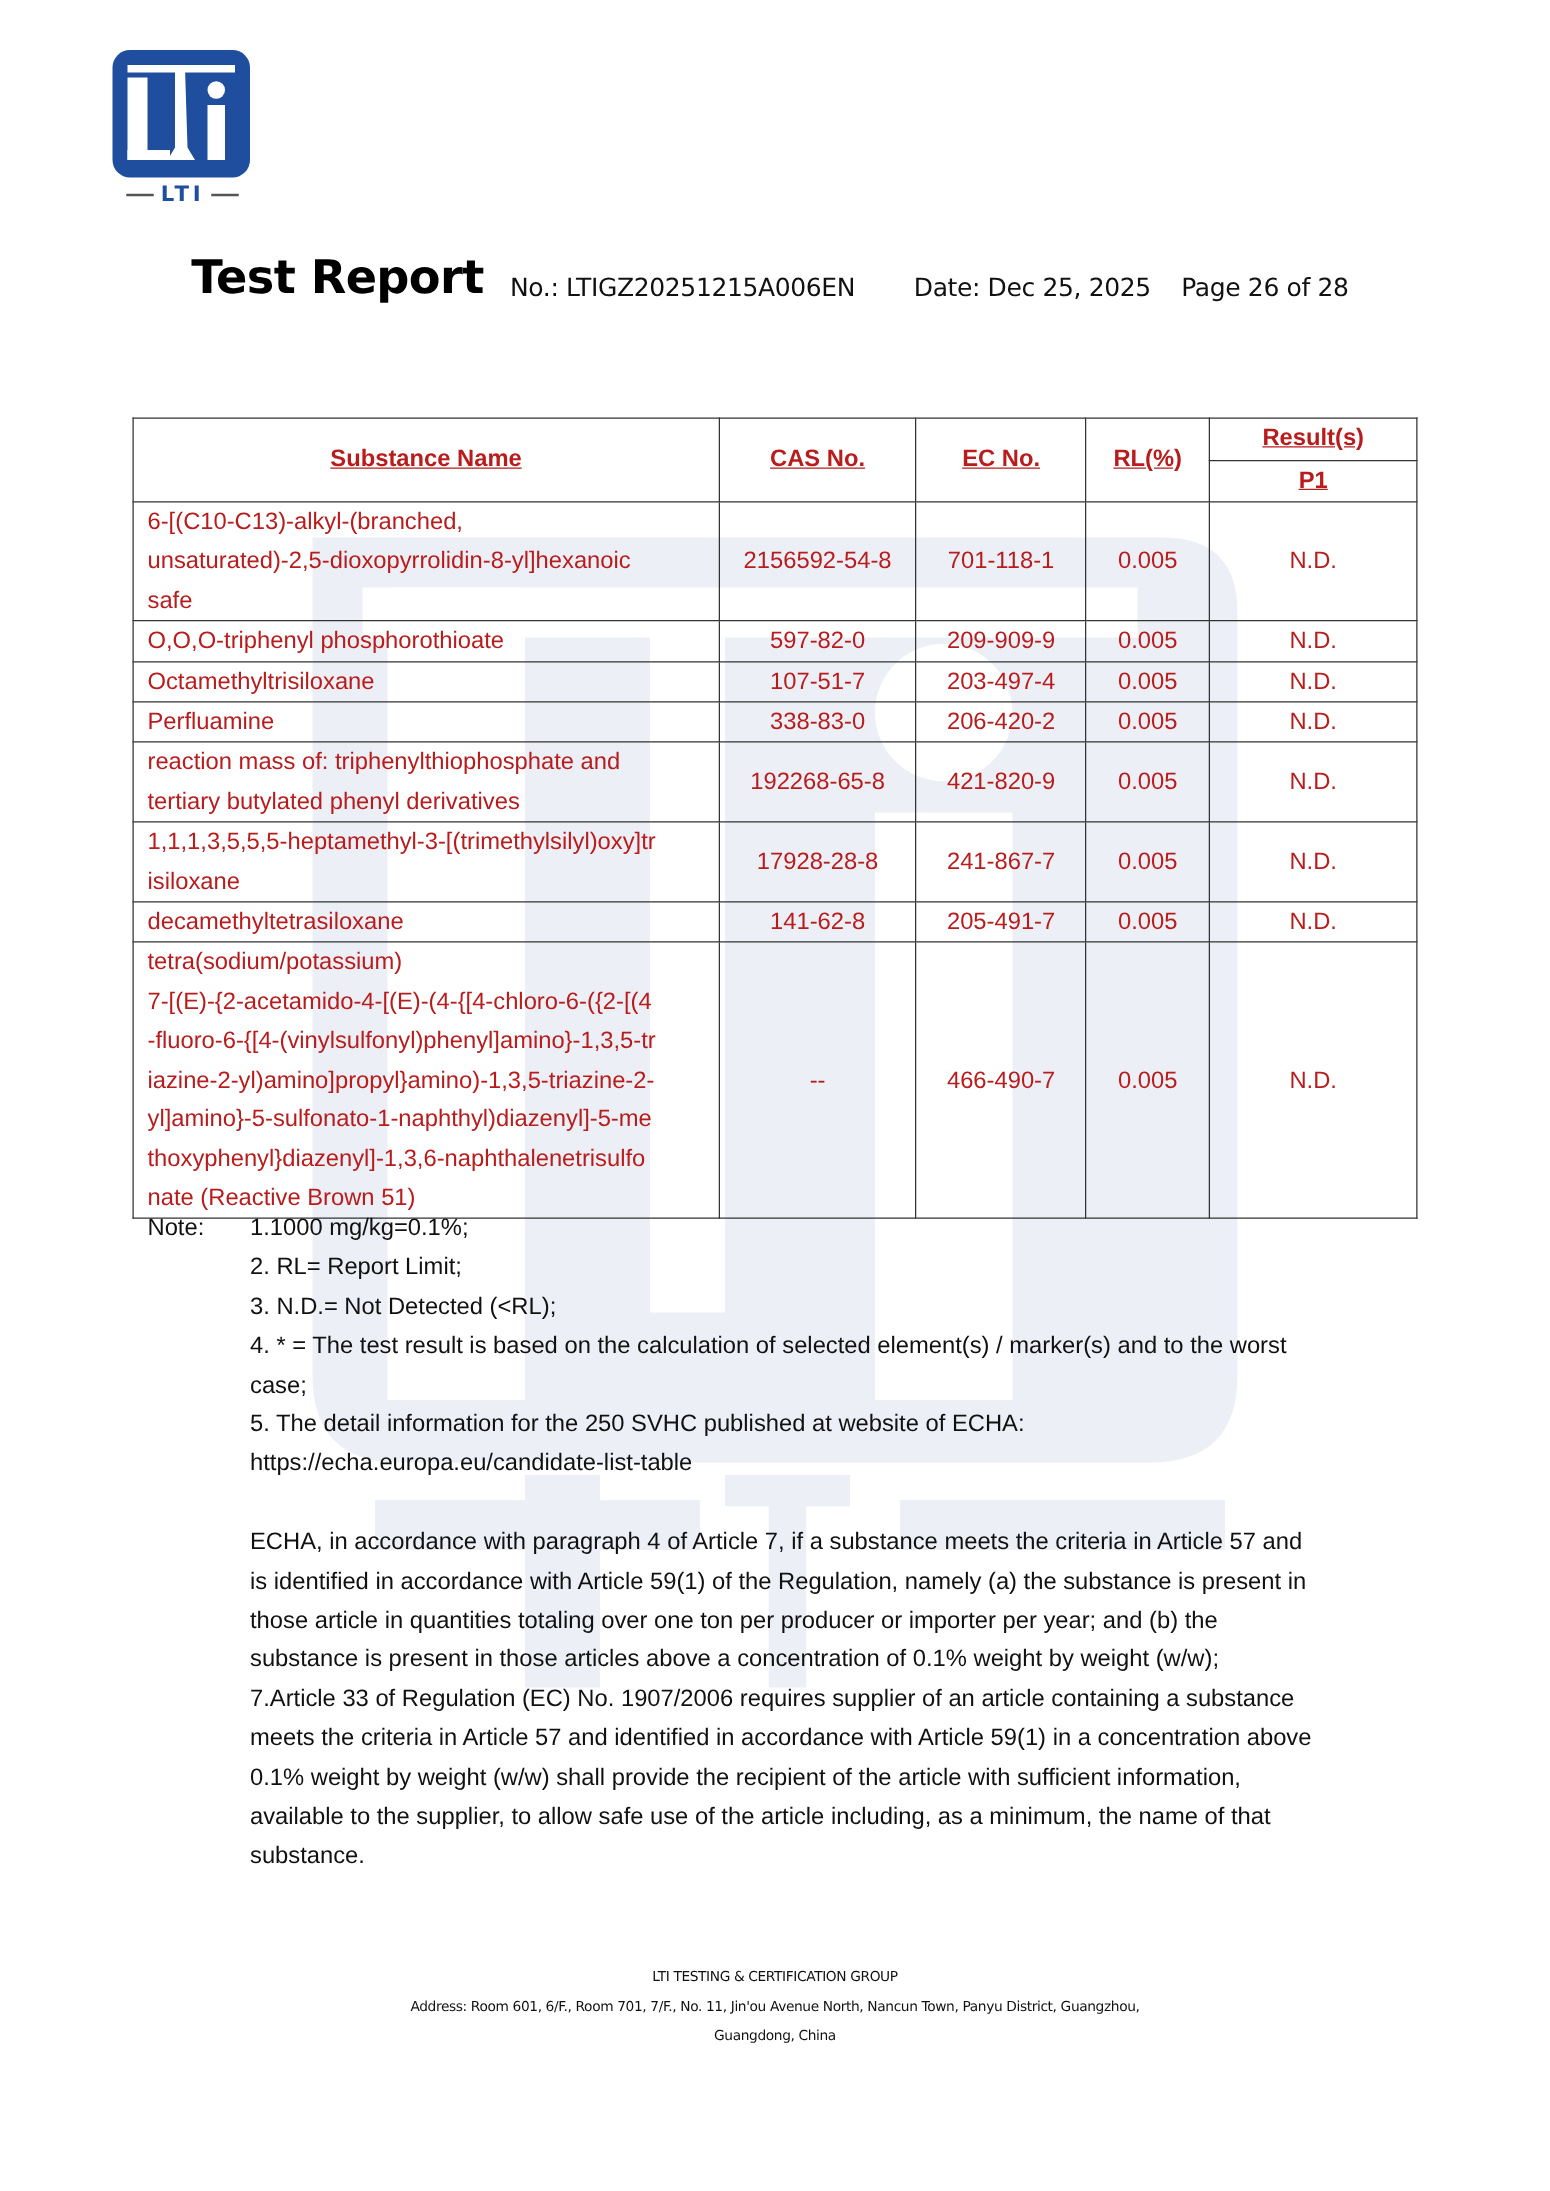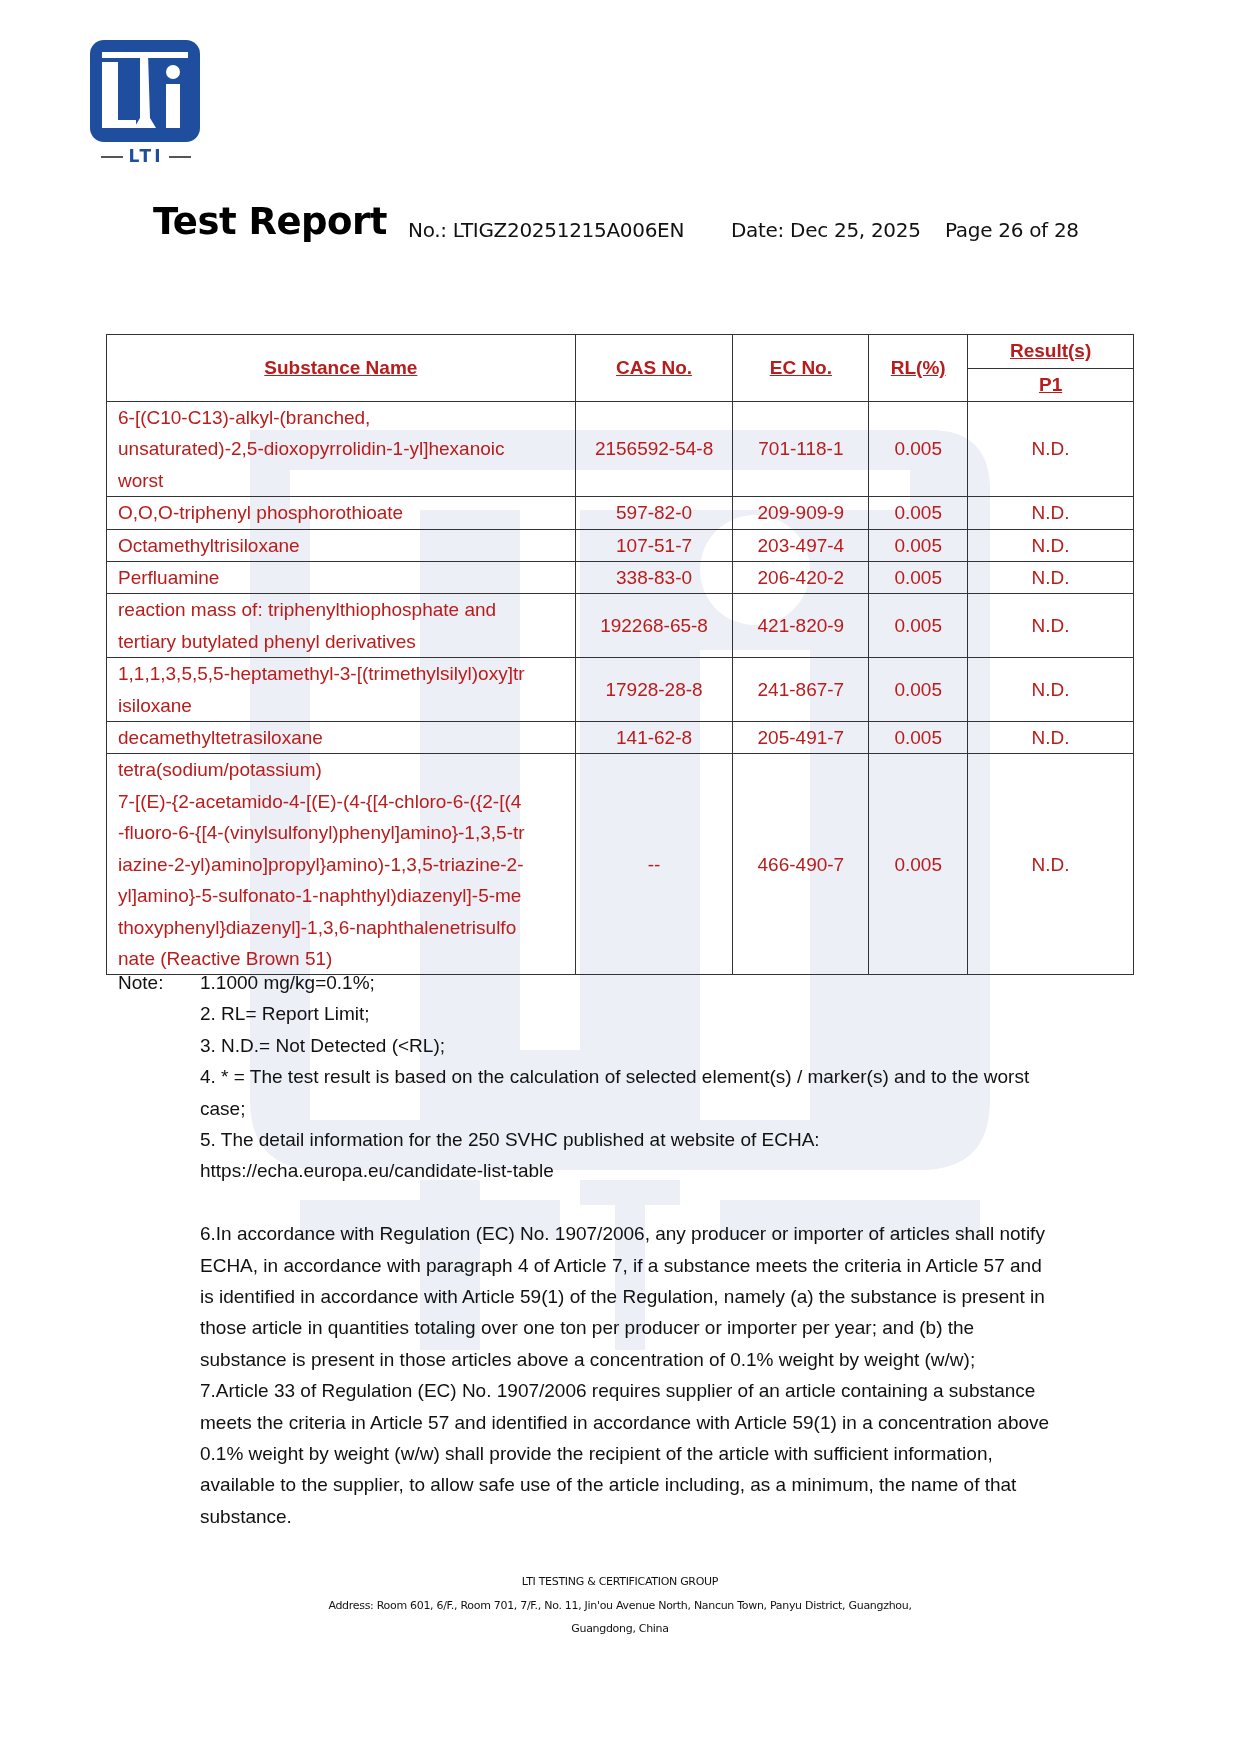--- a/index.html
+++ b/index.html
@@ -110,22 +110,22 @@
       <th>Result(s)</th>
     </tr>
     <tr>
       <th>P1</th>
     </tr>
   </thead>
   <tbody id="tbody">
       <tr>
         <td class="name">
           <div>6-[(C10-C13)-alkyl-(branched,</div>
-          <div>unsaturated)-2,5-dioxopyrrolidin-1-yl]hexanoic</div>
-          <div>worst</div>
+          <div>unsaturated)-2,5-dioxopyrrolidin-8-yl]hexanoic</div>
+          <div>safe</div>
         </td>
         <td class="c">2156592-54-8</td>
         <td class="c">701-118-1</td>
         <td class="c">0.005</td>
         <td class="c">N.D.</td>
       </tr>
       <tr>
         <td class="name">
           <div>O,O,O-triphenyl phosphorothioate</div>
         </td>
@@ -203,21 +203,20 @@
   <div class="note-label">Note:</div>
   <div class="note-list">
     <div>1.1000 mg/kg=0.1%;</div>
     <div>2. RL= Report Limit;</div>
     <div>3. N.D.= Not Detected (&lt;RL);</div>
     <div>4. * = The test result is based on the calculation of selected element(s) / marker(s) and to the worst</div>
     <div>case;</div>
     <div>5. The detail information for the 250 SVHC published at website of ECHA:</div>
     <div>https://echa.europa.eu/candidate-list-table</div>
     <div class="gap"></div>
-    <div>6.In accordance with Regulation (EC) No. 1907/2006, any producer or importer of articles shall notify</div>
     <div>ECHA, in accordance with paragraph 4 of Article 7, if a substance meets the criteria in Article 57 and</div>
     <div>is identified in accordance with Article 59(1) of the Regulation, namely (a) the substance is present in</div>
     <div>those article in quantities totaling over one ton per producer or importer per year; and (b) the</div>
     <div>substance is present in those articles above a concentration of 0.1% weight by weight (w/w);</div>
     <div>7.Article 33 of Regulation (EC) No. 1907/2006 requires supplier of an article containing a substance</div>
     <div>meets the criteria in Article 57 and identified in accordance with Article 59(1) in a concentration above</div>
     <div>0.1% weight by weight (w/w) shall provide the recipient of the article with sufficient information,</div>
     <div>available to the supplier, to allow safe use of the article including, as a minimum, the name of that</div>
     <div>substance.</div>
   </div>

